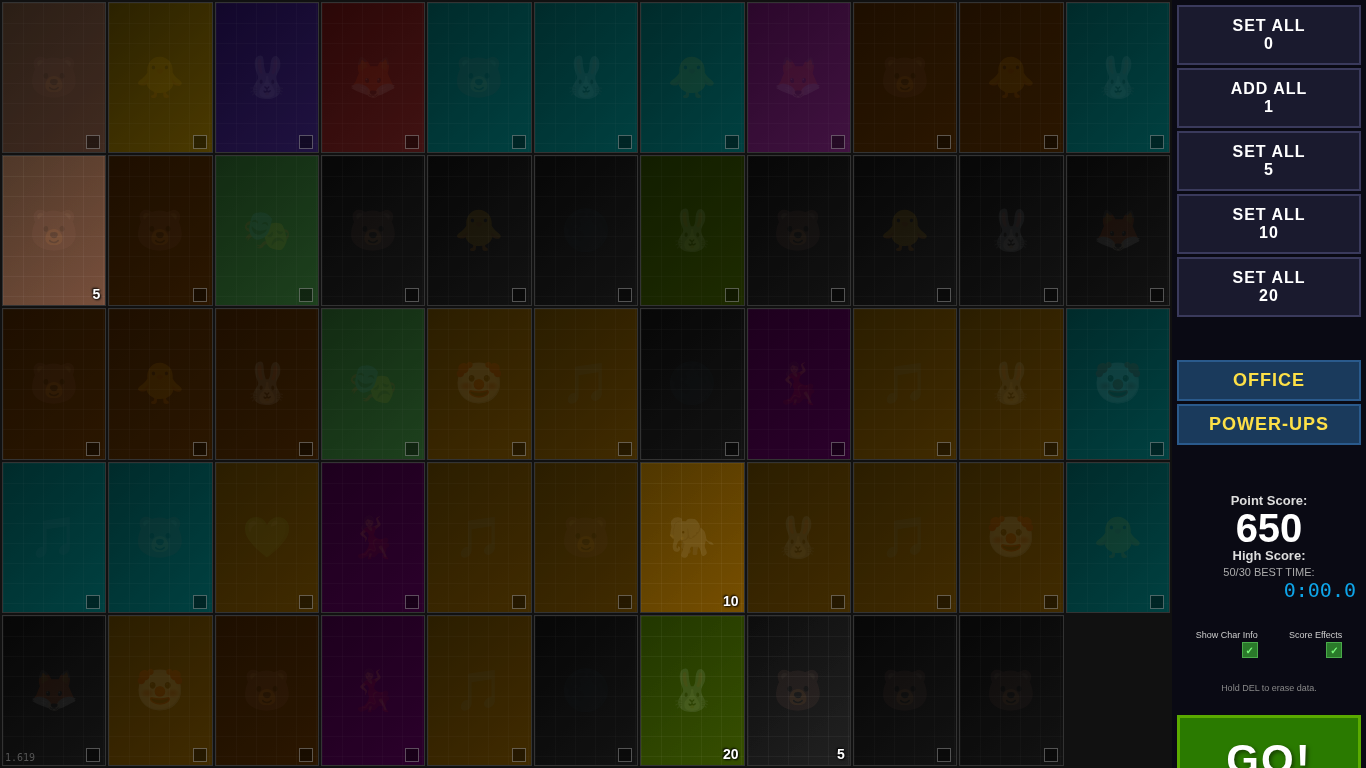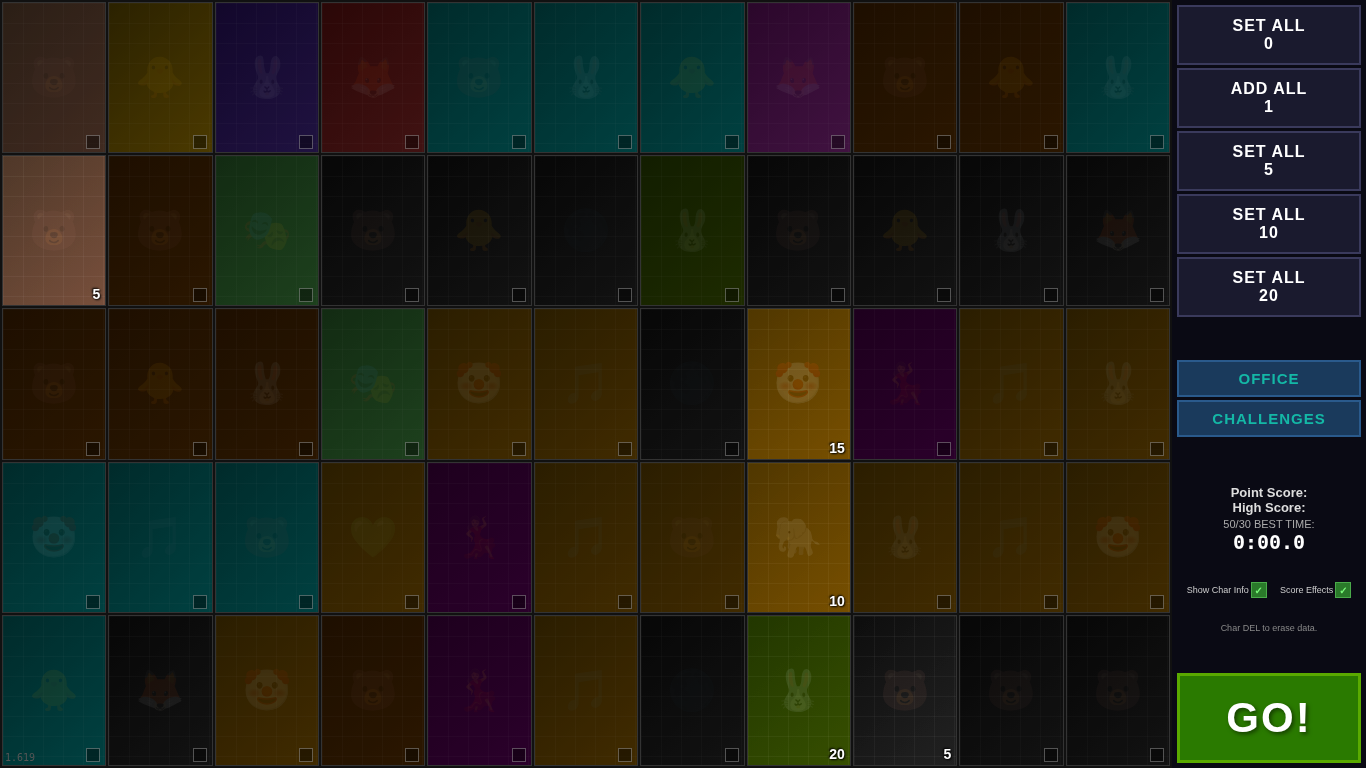--- a/index.html
+++ b/index.html
@@ -116,23 +116,23 @@
       cursor: pointer;
       letter-spacing: 1px;
       text-transform: uppercase;
       transition: background 0.1s;
     }
 
     .nav-btn {
       width: 100%;
       padding: 8px 15px;
       border: 2px solid #4a6a8a;
-      color: #14b8a6;
+      color: #fde047;
       font-family: 'Arial Black', Arial, sans-serif;
-      font-size: 15px;
+      font-size: 18px;
       font-weight: 900;
       text-align: center;
       cursor: pointer;
       letter-spacing: 1px;
       text-transform: uppercase;
     }
 
     .nav-btn.office { background: #1a3a5c; border-color: #2a5a8c; }
     .nav-btn.powerups { background: #1a3a5c; border-color: #2a5a8c; }
     .nav-btn.challenges { background: #1a3a5c; border-color: #2a5a8c; }
@@ -171,39 +171,40 @@
 
     .best-time-label {
       font-size: 11px;
       text-align: center;
       color: #aaa;
       margin-top: 3px;
     }
 
     .best-time-value {
       font-size: 20px;
-      font-weight: bold;
-      text-align: center;
-      color: #ffffff;
+      font-weight: normal;
+      text-align: right;
+      color: #0ea5e9;
       font-family: monospace;
     }
 
     .checkboxes-row {
       display: flex;
       justify-content: space-around;
       align-items: center;
       padding: 3px;
       font-size: 10px;
       color: #ccc;
     }
 
     .checkbox-group {
       display: flex;
-      align-items: center;
+      align-items: flex-end;
       gap: 2px;
+      flex-direction: column;
     }
 
     .checkbox-box {
       width: 16px;
       height: 16px;
       background: #2a7a2a;
       border: 1px solid #4aaa4a;
       display: flex;
       align-items: center;
       justify-content: center;
@@ -420,26 +421,20 @@
         <span class="char-icon">🎵</span>
       </div>
       <span class="cell-value zero" style="width: 14px; height: 14px; border: 1px solid rgba(255, 255, 255, 0.3); display: inline-block; background: rgba(0, 0, 0, 0.4);"></span>
     </div>
     <div class="char-cell nightmare">
       <div class="char-bg" style="background: linear-gradient(135deg, #0a0a0a 0%, #1a1a1a 100%); filter: brightness(0.7);">
         <span class="char-icon">🌑</span>
       </div>
       <span class="cell-value zero" style="width: 14px; height: 14px; border: 1px solid rgba(255, 255, 255, 0.3); display: inline-block; background: rgba(0, 0, 0, 0.4);"></span>
     </div>
-    <div class="char-cell funtime active">
-      <div class="char-bg" style="background: linear-gradient(135deg, #3d2a00 0%, #5c3d00 100%); filter: brightness(1.3);">
-        <span class="char-icon">🤡</span>
-      </div>
-      <span class="cell-value">15</span>
-    </div>
     <div class="char-cell ballora">
       <div class="char-bg" style="background: linear-gradient(135deg, #2a002a 0%, #3d003d 100%); filter: brightness(0.7);">
         <span class="char-icon">💃</span>
       </div>
       <span class="cell-value zero" style="width: 14px; height: 14px; border: 1px solid rgba(255, 255, 255, 0.3); display: inline-block; background: rgba(0, 0, 0, 0.4);"></span>
     </div>
     <div class="char-cell funtime">
       <div class="char-bg" style="background: linear-gradient(135deg, #3d2a00 0%, #5c3d00 100%); filter: brightness(0.7);">
         <span class="char-icon">🎵</span>
       </div>
@@ -596,27 +591,28 @@
     <button class="set-btn" style="white-space:pre-line;">SET ALL
 10</button>
     <button class="set-btn" style="white-space:pre-line;">SET ALL
 20</button>
   </div>
 
   <div class="spacer"></div>
 
   <div class="sidebar-section">
     <button class="nav-btn office">OFFICE</button>
-    <button class="nav-btn challenges">CHALLENGES</button>
+    <button class="nav-btn powerups">POWER-UPS</button>
   </div>
 
   <div class="spacer"></div>
 
   <div class="stats-area">
     <div class="stats-label">Point Score:</div>
+    <div class="stats-value">650</div>
     <div class="stats-label">High Score:</div>
     <div class="best-time-label">50/30 BEST TIME:</div>
     <div class="best-time-value">0:00.0</div>
   </div>
 
   <div class="checkboxes-row">
     <div class="checkbox-group">
       <span style="font-size:9px;color:#ccc;text-align:right;">Show
 Char Info</span>
       <div class="checkbox-box">
@@ -625,18 +621,18 @@
     </div>
     <div class="checkbox-group">
       <span style="font-size:9px;color:#ccc;text-align:right;">Score
 Effects</span>
       <div class="checkbox-box">
         <span class="checkbox-check">✓</span>
       </div>
     </div>
   </div>
 
-  <div class="del-hint">Char DEL to erase data.</div>
+  <div class="del-hint">Hold DEL to erase data.</div>
 
   <button class="go-btn">GO!</button>
 </div>
 
 <div class="version-text">1.619</div>
 
 </body></html>

